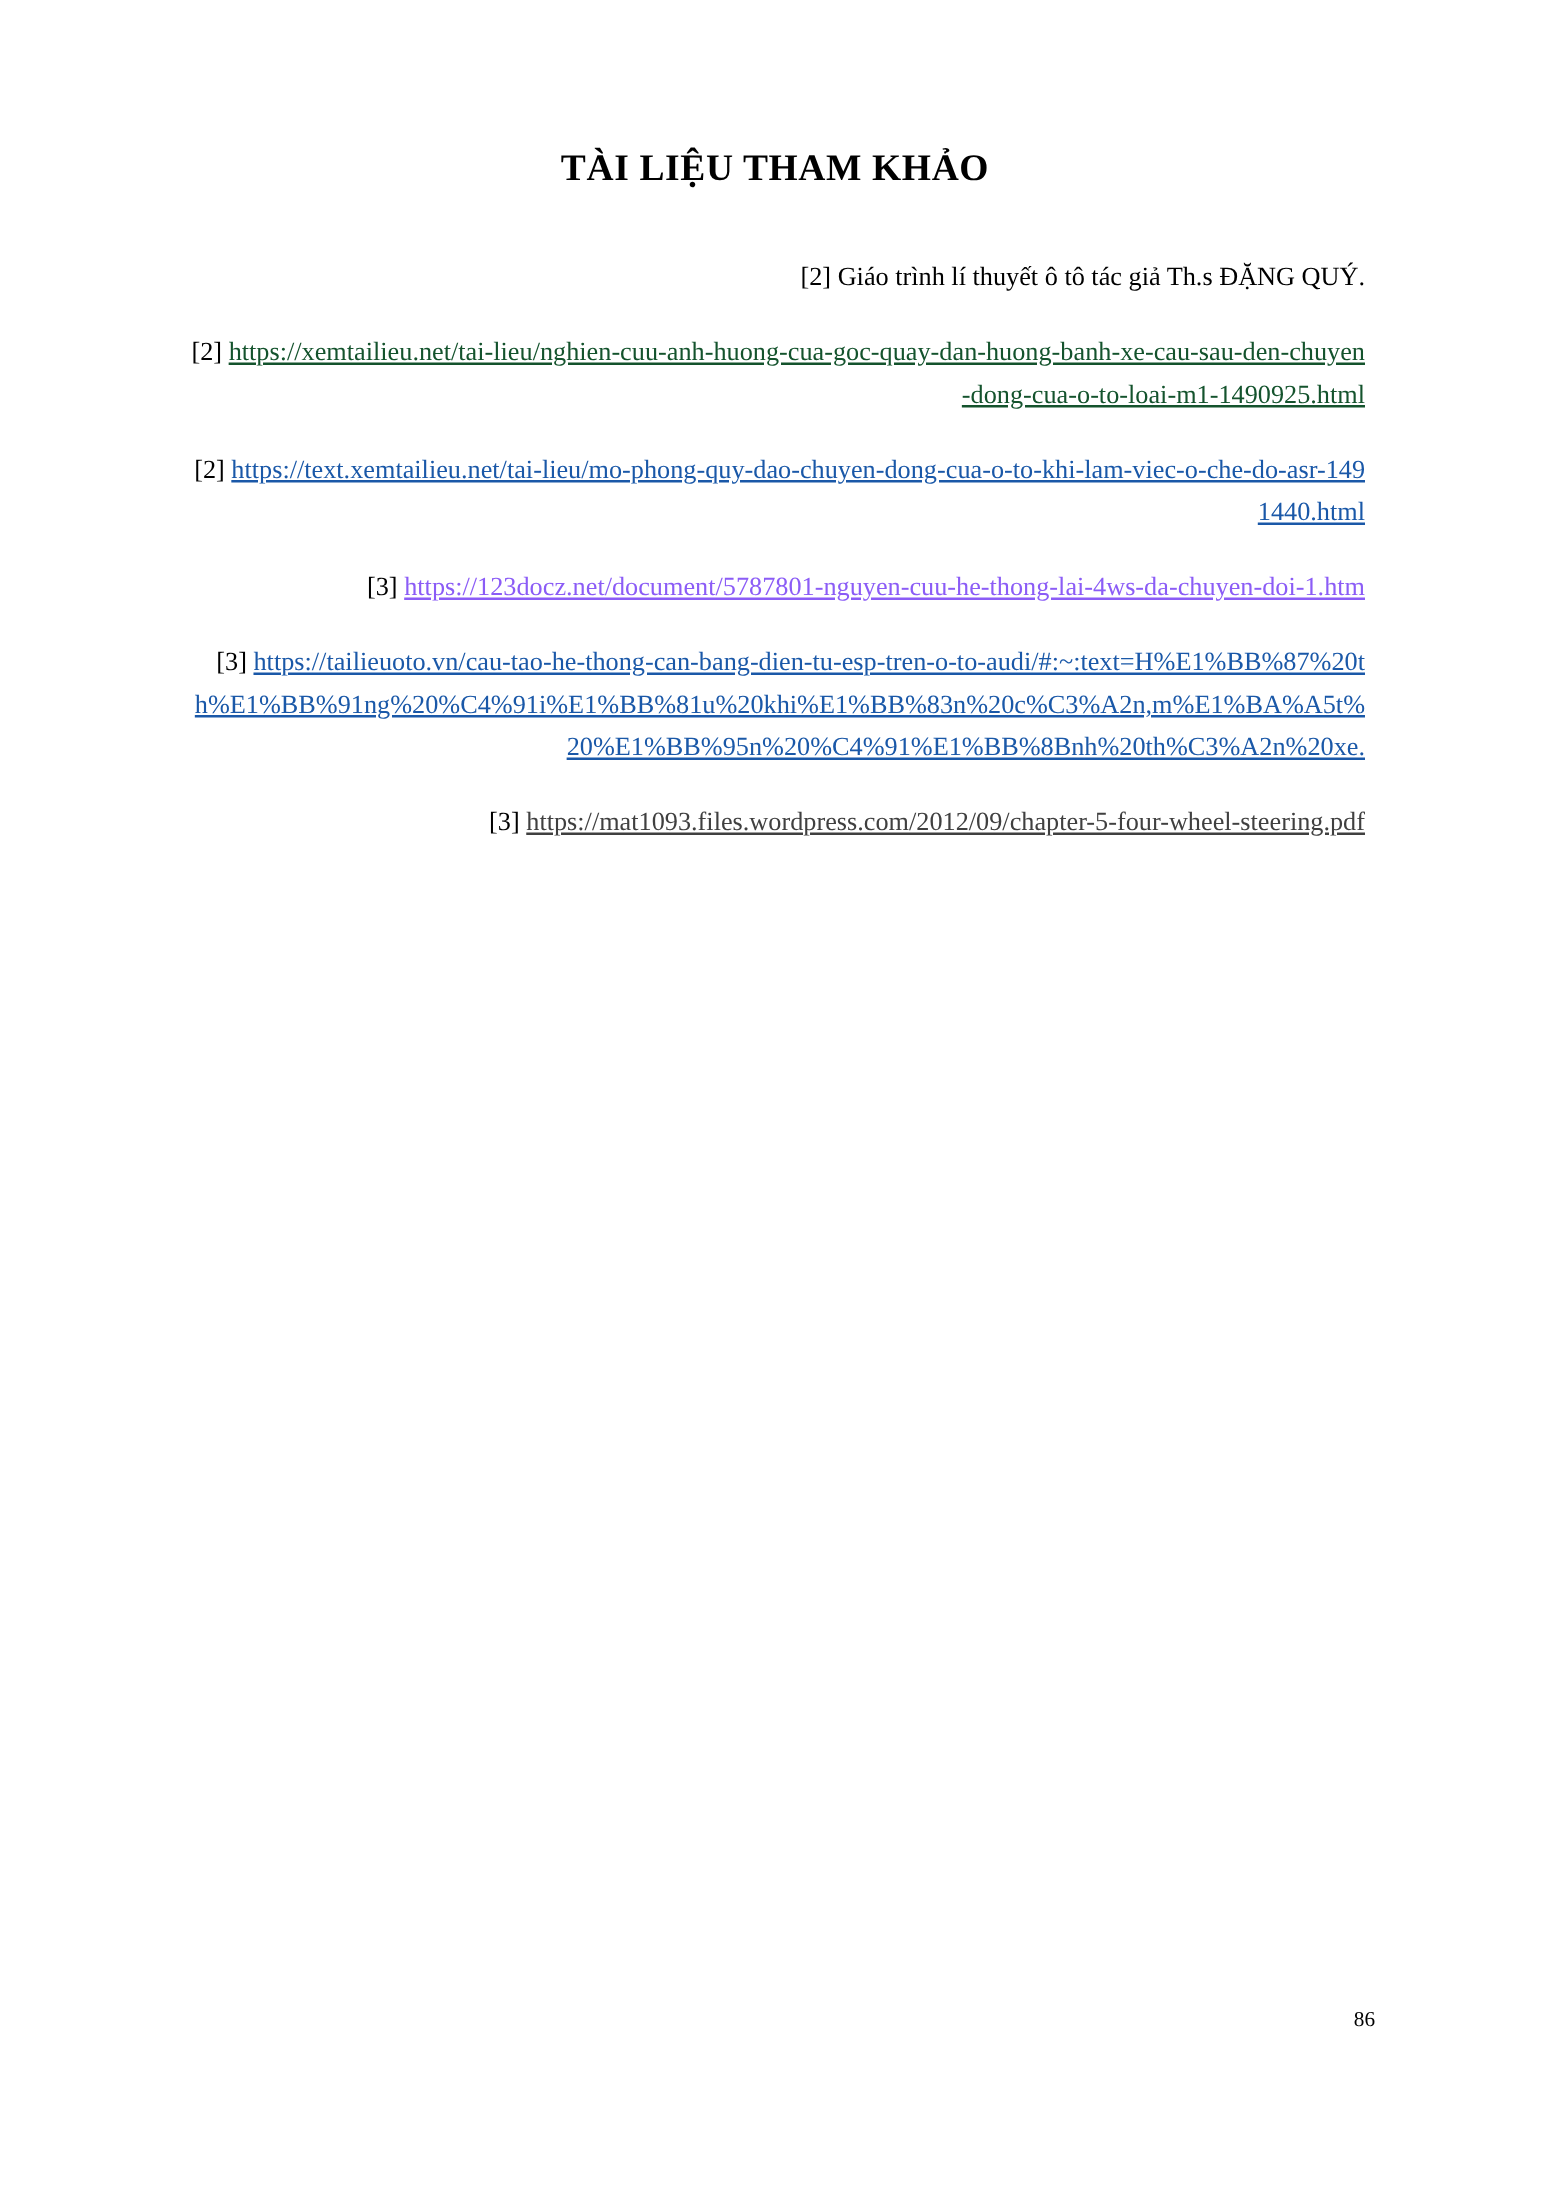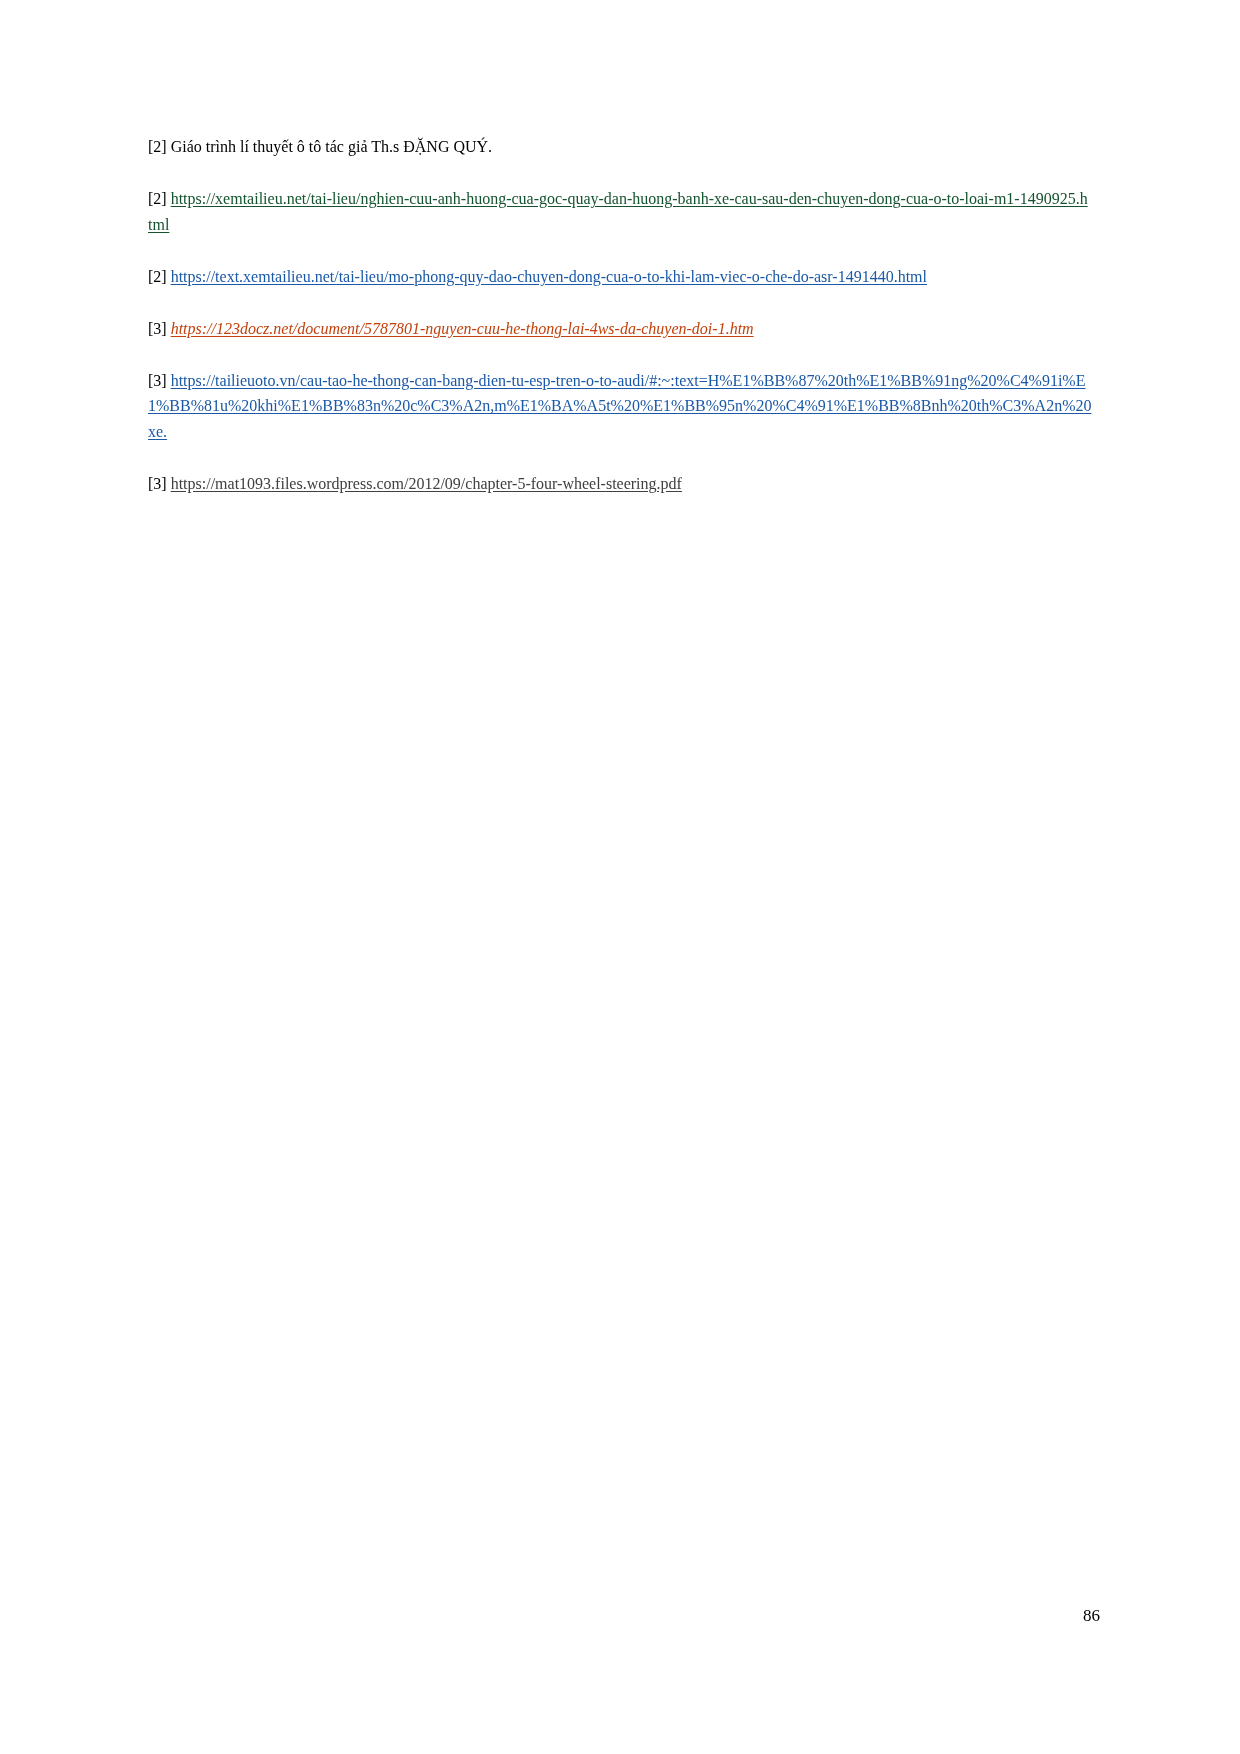--- a/index.html
+++ b/index.html
@@ -31,24 +31,24 @@
   }
   .doc-title {
     text-align: center;
     font-size: 30px;
     font-weight: bold;
     letter-spacing: 0.5px;
     margin: 0 0 52px 0;
     font-family: "Liberation Serif", serif;
   }
   .ref-entry {
-    font-size: 16px;
+    font-size: 21px;
     line-height: 1.62;
     margin-bottom: 26px;
-    text-align: left;
+    text-align: right;
     word-break: break-word;
   }
   .ref-marker {
     white-space: nowrap;
   }
   .ref-link {
     color: #1a58a8;
     text-decoration: underline;
     text-underline-offset: 2px;
     word-break: break-all;
@@ -65,40 +65,41 @@
     color: #000000;
   }
 </style>
 </head>
 <body>
 
 <div class="page">
 
   <div class="content">
 
+    <h1 class="doc-title">TÀI LIỆU THAM KHẢO</h1>
 
     <p class="ref-entry">
       <span class="ref-marker">[2]</span>
       <span class="ref-text">Giáo trình lí thuyết ô tô tác giả Th.s ĐẶNG QUÝ.</span>
     </p>
 
 
     <p class="ref-entry">
       <span class="ref-marker">[2]</span>
       <a class="ref-link" href="#" style="color: #14532d;">https://xemtailieu.net/tai-lieu/nghien-cuu-anh-huong-cua-goc-quay-dan-huong-banh-xe-cau-sau-den-chuyen-dong-cua-o-to-loai-m1-1490925.html</a>
     </p>
 
     <p class="ref-entry">
       <span class="ref-marker">[2]</span>
       <a class="ref-link" href="#" style="color: rgb(26, 88, 168);">https://text.xemtailieu.net/tai-lieu/mo-phong-quy-dao-chuyen-dong-cua-o-to-khi-lam-viec-o-che-do-asr-1491440.html</a>
     </p>
 
     <p class="ref-entry">
       <span class="ref-marker">[3]</span>
-      <a class="ref-link" href="#" style="color: #c2410c; font-style: italic;">https://123docz.net/document/5787801-nguyen-cuu-he-thong-lai-4ws-da-chuyen-doi-1.htm</a>
+      <a class="ref-link" href="#" style="color: #8b5cf6;">https://123docz.net/document/5787801-nguyen-cuu-he-thong-lai-4ws-da-chuyen-doi-1.htm</a>
     </p>
 
     <p class="ref-entry">
       <span class="ref-marker">[3]</span>
       <a class="ref-link" href="#" style="color: rgb(26, 88, 168);">https://tailieuoto.vn/cau-tao-he-thong-can-bang-dien-tu-esp-tren-o-to-audi/#:~:text=H%E1%BB%87%20th%E1%BB%91ng%20%C4%91i%E1%BB%81u%20khi%E1%BB%83n%20c%C3%A2n,m%E1%BA%A5t%20%E1%BB%95n%20%C4%91%E1%BB%8Bnh%20th%C3%A2n%20xe.</a>
     </p>
 
     <p class="ref-entry">
       <span class="ref-marker">[3]</span>
       <a class="ref-link" href="#" style="color: #404040;">https://mat1093.files.wordpress.com/2012/09/chapter-5-four-wheel-steering.pdf</a>

